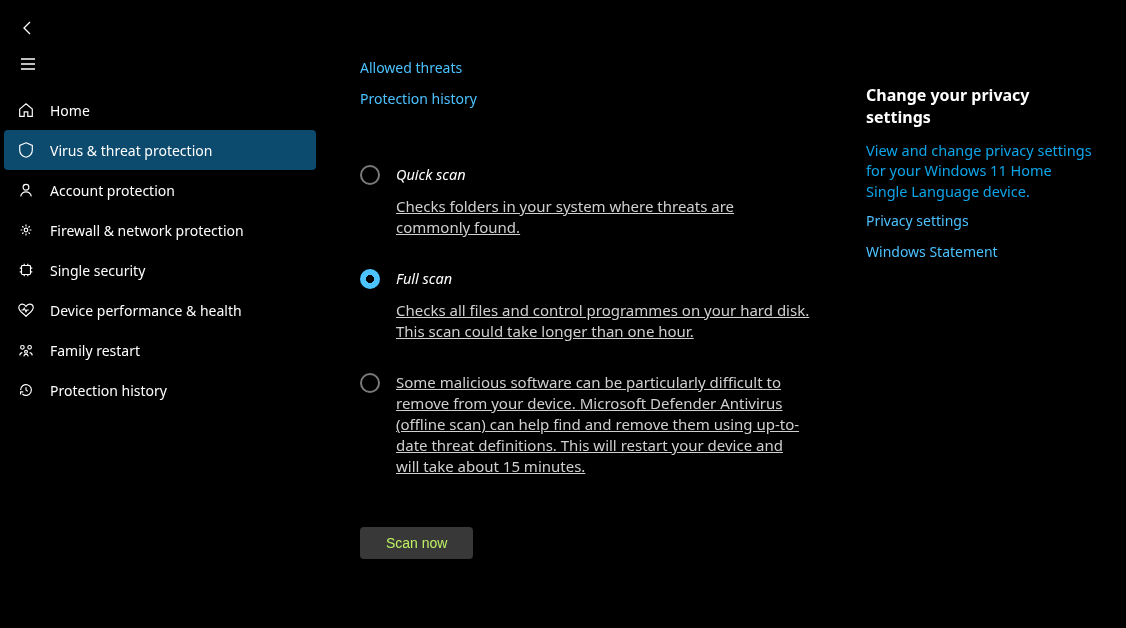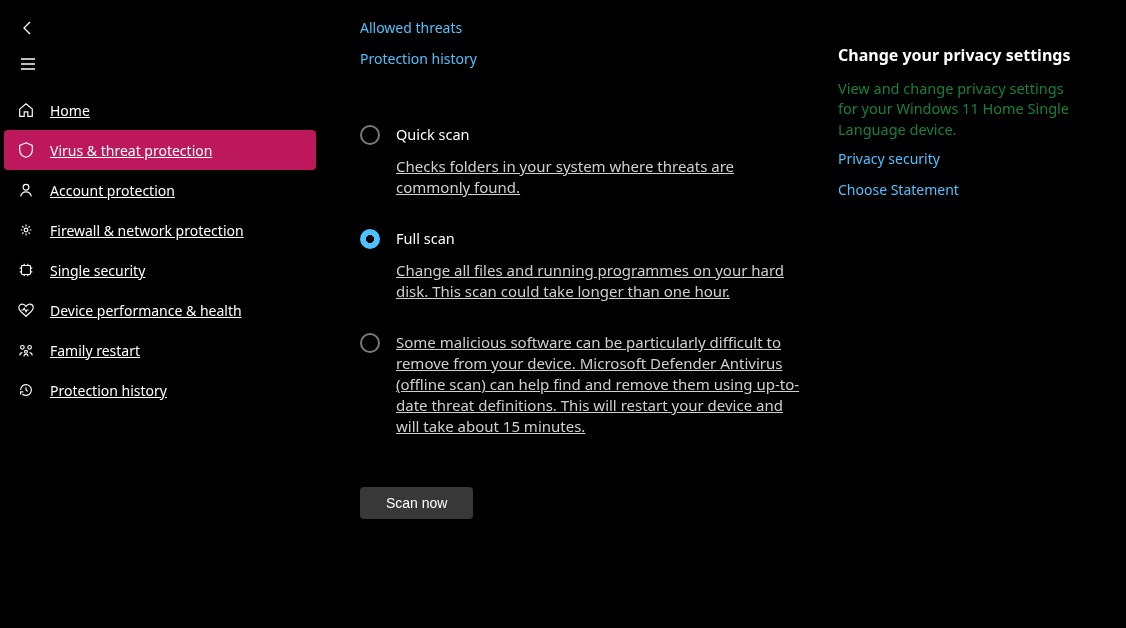--- a/index.html
+++ b/index.html
@@ -13,21 +13,20 @@
     height: 628px;
     overflow: hidden;
     display: flex;
   }
 
   
   .sidebar {
     width: 320px;
     flex-shrink: 0;
     padding-top: 4px;
-    text-decoration: underline;
   }
   .top-icons {
     padding: 6px 10px 8px 10px;
   }
   .icon-btn {
     width: 36px;
     height: 36px;
     display: flex;
     align-items: center;
     justify-content: center;
@@ -41,41 +40,42 @@
     display: flex;
     align-items: center;
     height: 40px;
     padding: 0 12px 0 12px;
     gap: 14px;
     cursor: pointer;
     border-radius: 4px;
     margin: 0 4px;
   }
   .nav-item.selected {
-    background: #be185d;
+    background: #0c4a6e;
   }
   .nav-item .nav-icon {
     width: 20px;
     height: 20px;
     display: flex;
     align-items: center;
     justify-content: center;
     flex-shrink: 0;
   }
   .nav-item .nav-label {
     font-size: 14px;
     color: #fff;
   }
 
   
   .main {
     flex: 1;
     padding: 18px 30px 20px 40px;
     display: flex;
-    gap: 28px;
+    gap: 56px;
+    margin-top: 40px;
   }
   .center-col {
     width: 450px;
     flex-shrink: 0;
   }
   .right-col {
     flex: 1;
     padding-top: 26px;
     max-width: 240px;
   }
@@ -131,47 +131,48 @@
     border: none;
     background: radial-gradient(circle, #000 0 4px, #4cc2ff 4px 10px);
   }
   .radio-circle.checked::before, .radio-circle.checked::after { display:none; }
 
   .radio-body { flex: 1; }
   .radio-title {
     font-size: 14.5px;
     color: #fff;
     margin-bottom: 12px;
+    font-style: italic;
   }
   .radio-desc {
     font-size: 15px;
     color: #d0d0d0;
     line-height: 1.4;
     text-decoration: underline;
   }
 
   .scan-btn {
     background: #383838;
-    color: #ffffff;
+    color: #bef264;
     border: none;
     padding: 8px 26px;
     font-size: 14px;
     border-radius: 4px;
     cursor: pointer;
     margin-top: 20px;
   }
 
   .right-heading {
     font-size: 16px;
     font-weight: 700;
     margin-bottom: 12px;
   }
   .right-text {
     font-size: 14.5px;
-    color: #15803d;
+    color: #0ea5e9;
     line-height: 1.4;
     margin-bottom: 10px;
   }
 
   svg { display: block; }
 </style>
 </head>
 <body>
 
 <div class="sidebar">
@@ -285,35 +286,35 @@
         <div class="radio-body">
           <div class="radio-title">Quick scan</div>
           <div class="radio-desc">Checks folders in your system where threats are commonly found.</div>
         </div>
       </div>
 
       <div class="radio-option">
         <div class="radio-circle checked"></div>
         <div class="radio-body">
           <div class="radio-title">Full scan</div>
-          <div class="radio-desc">Change all files and running programmes on your hard disk. This scan could take longer than one hour.</div>
+          <div class="radio-desc">Checks all files and control programmes on your hard disk. This scan could take longer than one hour.</div>
         </div>
       </div>
 
 
       <div class="radio-option">
         <div class="radio-circle"></div>
         <div class="radio-body">
           <div class="radio-desc">Some malicious software can be particularly difficult to remove from your device. Microsoft Defender Antivirus (offline scan) can help find and remove them using up-to-date threat definitions. This will restart your device and will take about 15 minutes.</div>
         </div>
       </div>
 
       <button class="scan-btn">Scan now</button>
     </div>
   </div>
 
   <div class="right-col">
     <div class="right-heading">Change your privacy settings</div>
     <div class="right-text">View and change privacy settings for your Windows 11 Home Single Language device.</div>
-    <a class="link">Privacy security</a>
-    <a class="link">Choose Statement</a>
+    <a class="link">Privacy settings</a>
+    <a class="link">Windows Statement</a>
   </div>
 </div>
 
 </body></html>

